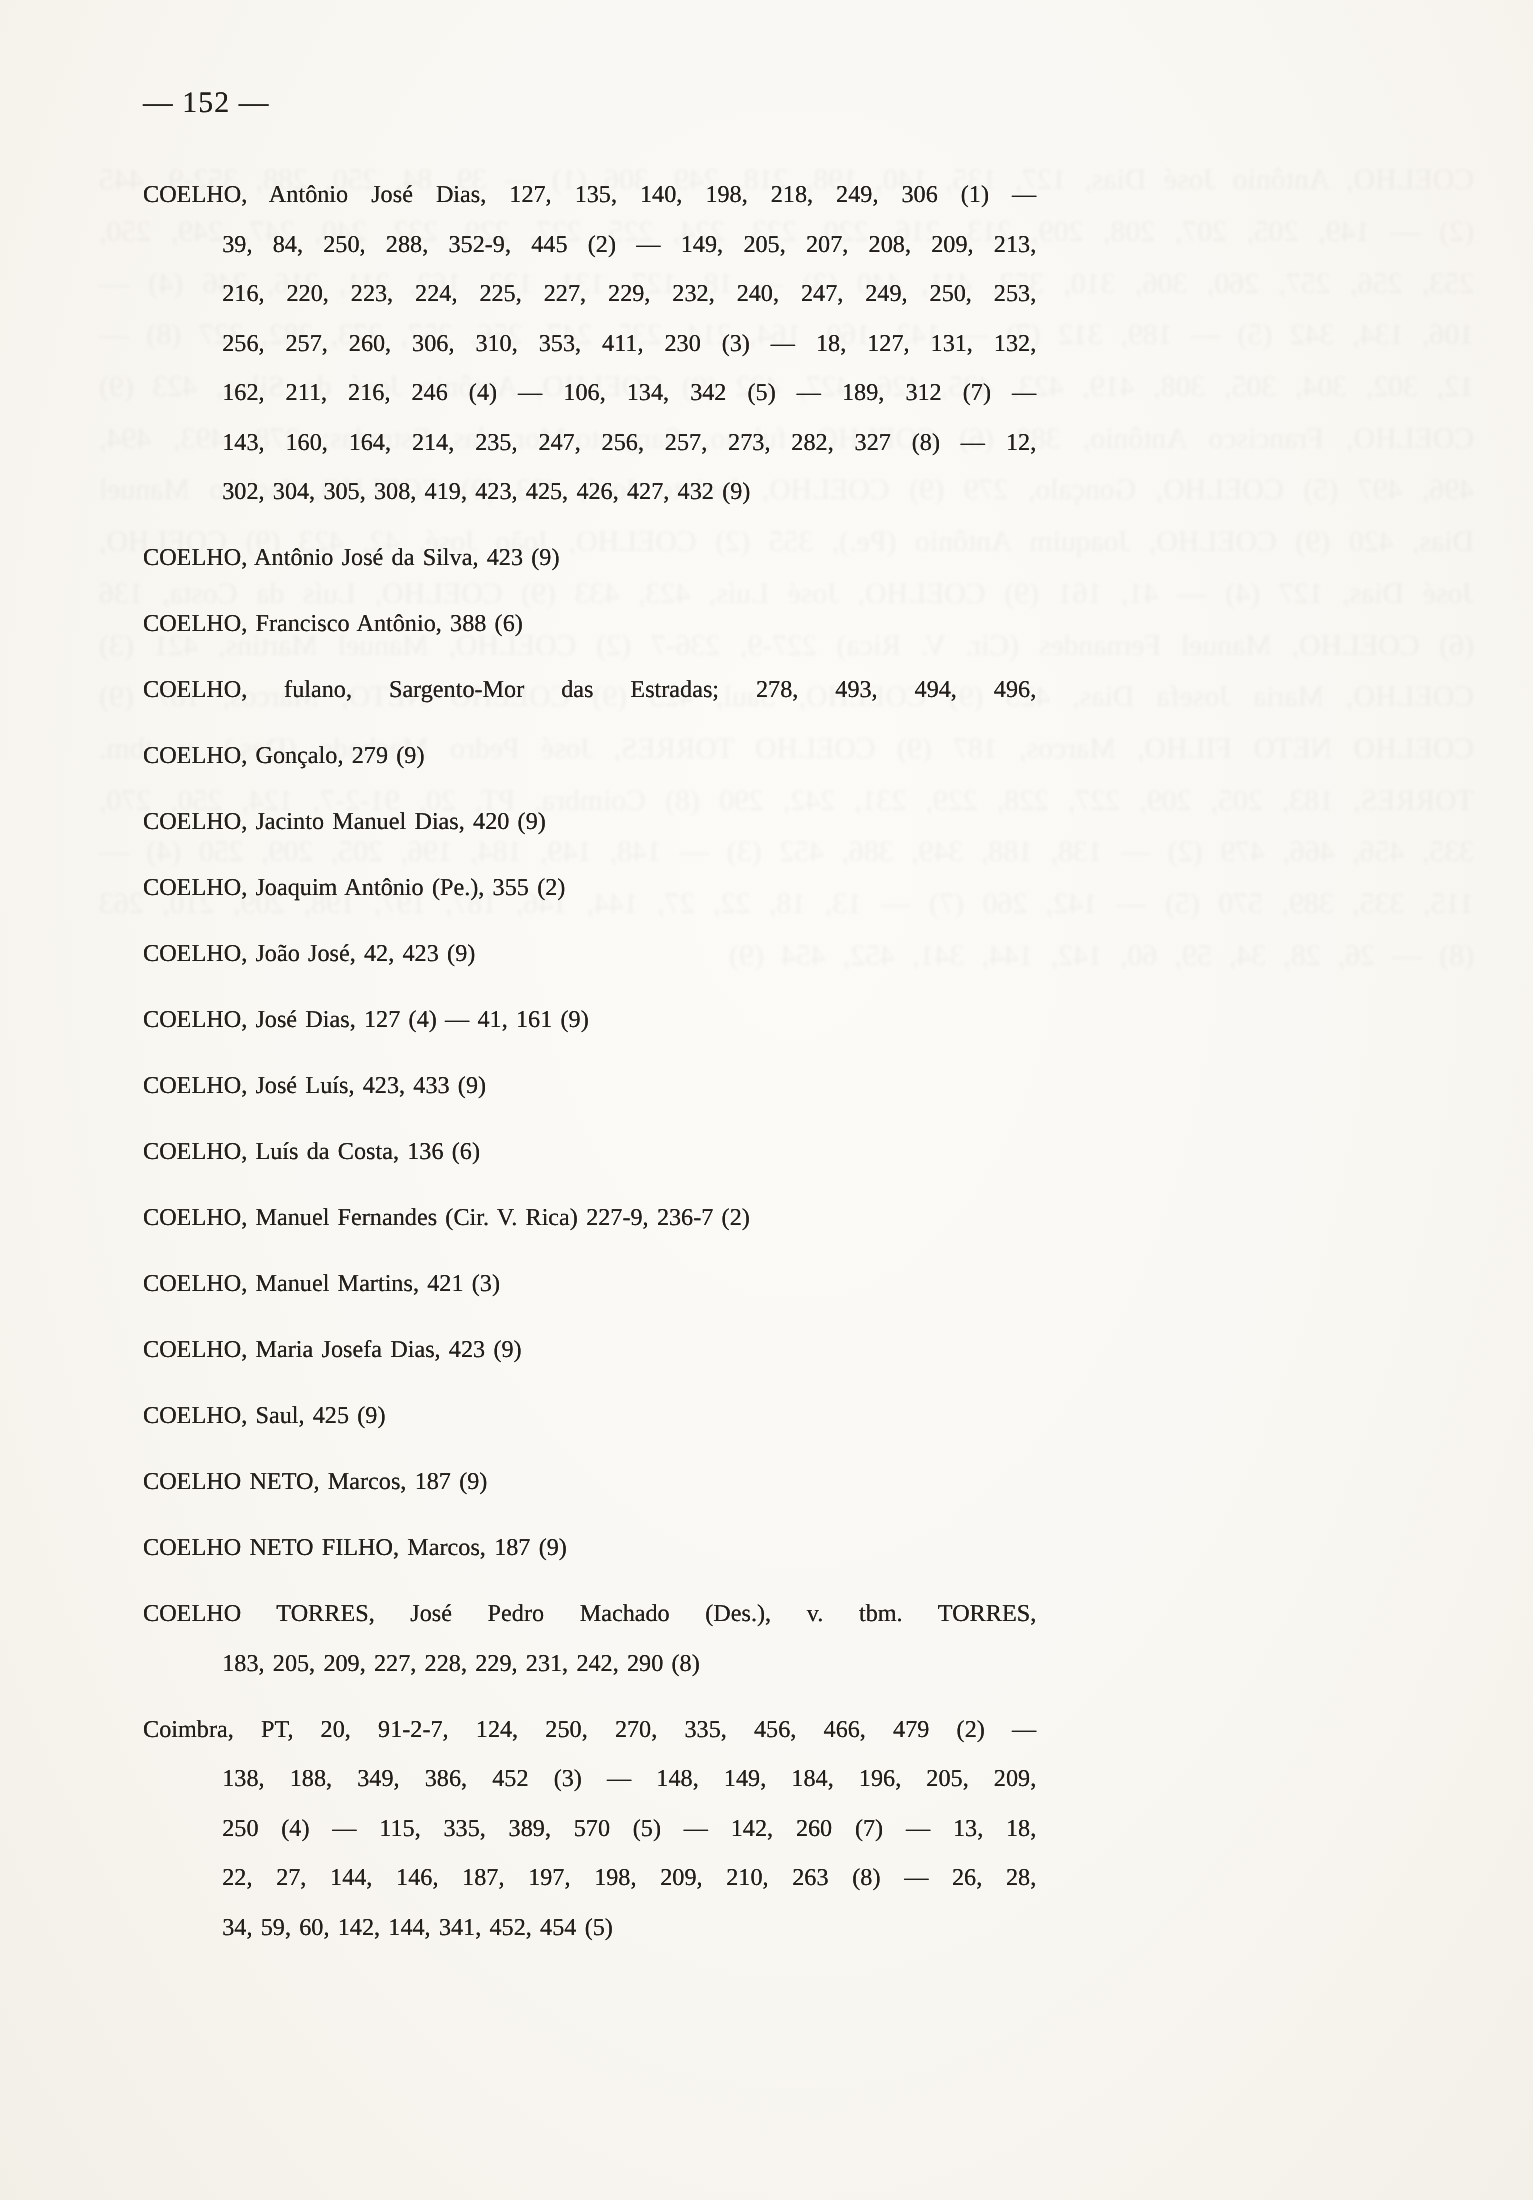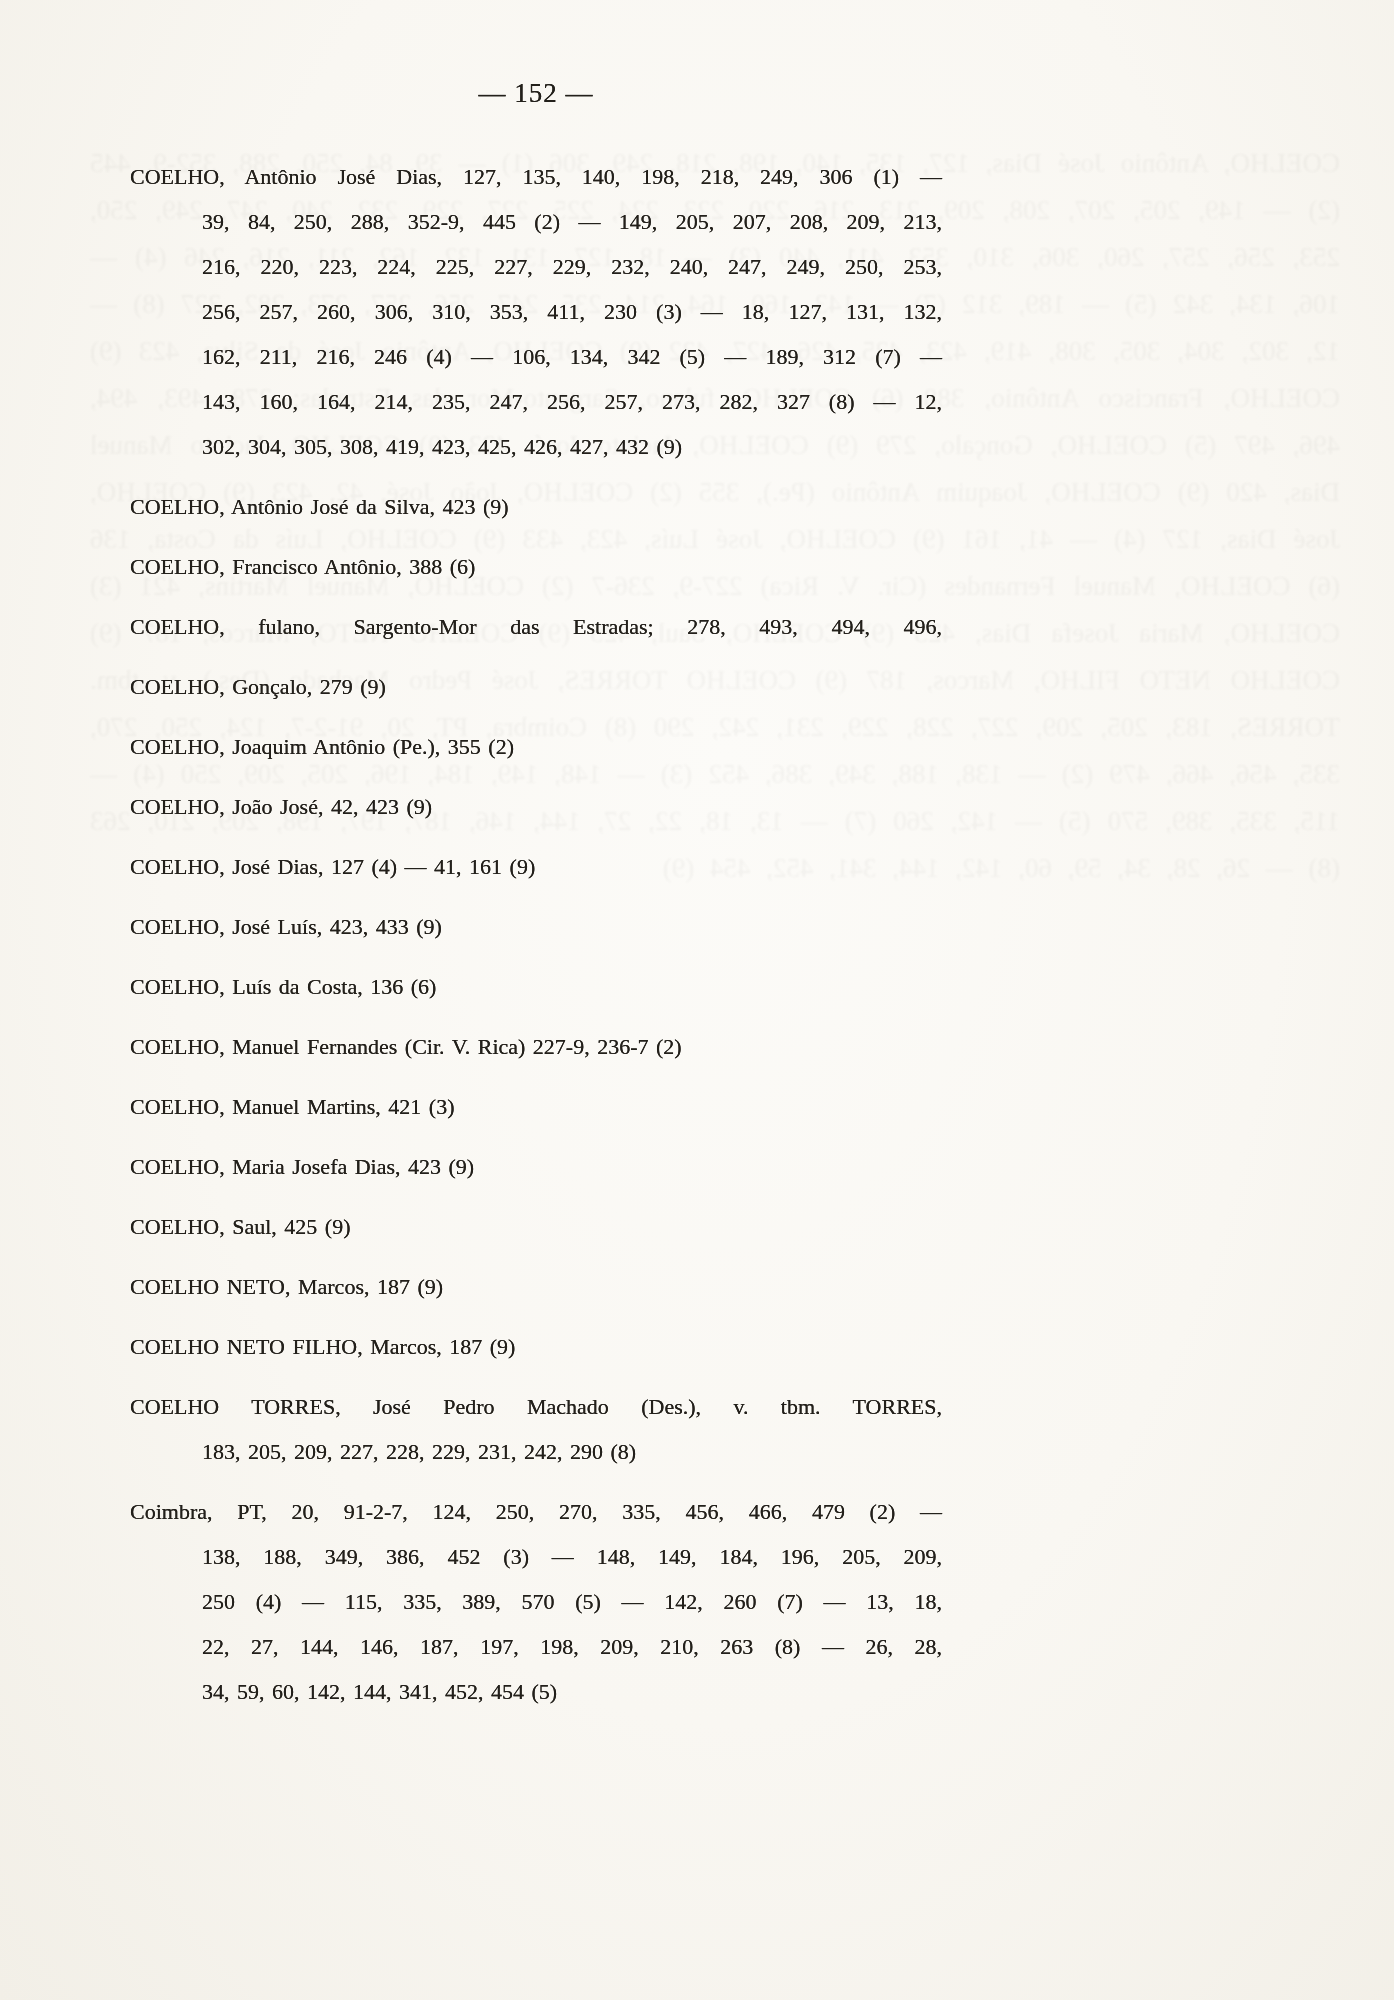--- a/index.html
+++ b/index.html
@@ -39,21 +39,21 @@
     pointer-events: none;
   }
   .column {
     position: absolute;
     left: 130px;
     top: 70px;
     width: 812px;
     text-shadow: 0 0 0.5px currentColor; 
   }
   .page-number {
-    text-align: center;
+    text-align: left;
     font-size: 27px;
     letter-spacing: 1px;
     line-height: 46px;
     margin-bottom: 38px;
   }
   .entry {
     font-size: 22px;
     line-height: 45px;
     word-spacing: 2px;
     margin-bottom: 15px;
@@ -92,20 +92,23 @@
         <div class="entry">
           <div class="line last">COELHO, Francisco Antônio, 388 (6)</div>
         </div>
         <div class="entry">
           <div class="line">COELHO, fulano, Sargento-Mor das Estradas; 278, 493, 494, 496,</div>
         </div>
         <div class="entry">
           <div class="line last">COELHO, Gonçalo, 279 (9)</div>
         </div>
         <div class="entry">
+          <div class="line last">COELHO, Jacinto Manuel Dias, 420 (9)</div>
+        </div>
+        <div class="entry">
           <div class="line last">COELHO, Joaquim Antônio (Pe.), 355 (2)</div>
         </div>
         <div class="entry">
           <div class="line last">COELHO, João José, 42, 423 (9)</div>
         </div>
         <div class="entry">
           <div class="line last">COELHO, José Dias, 127 (4) — 41, 161 (9)</div>
         </div>
         <div class="entry">
           <div class="line last">COELHO, José Luís, 423, 433 (9)</div>

